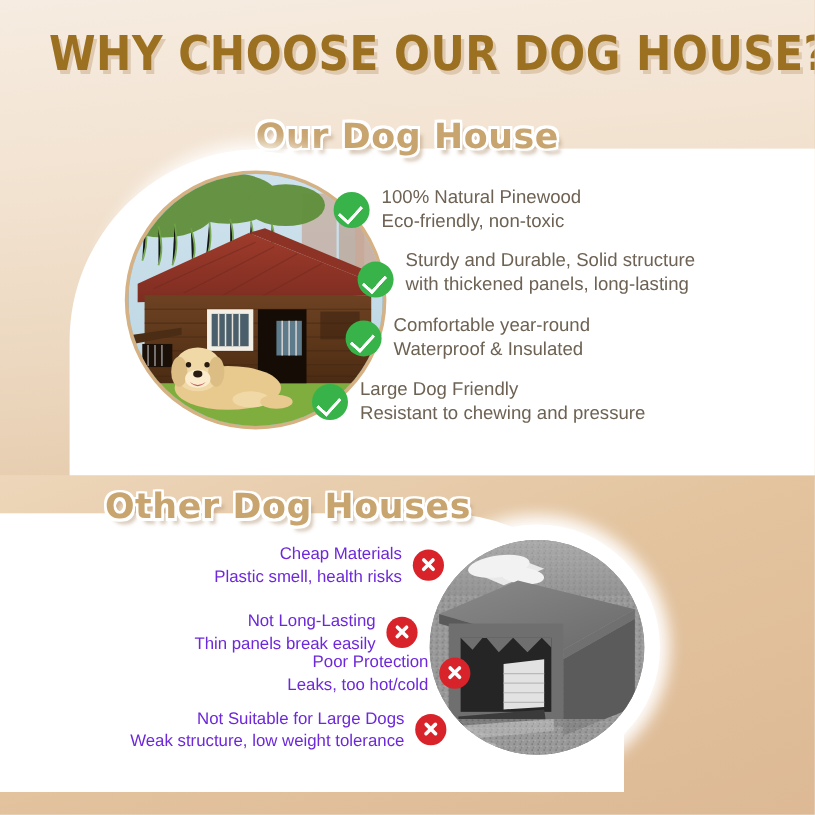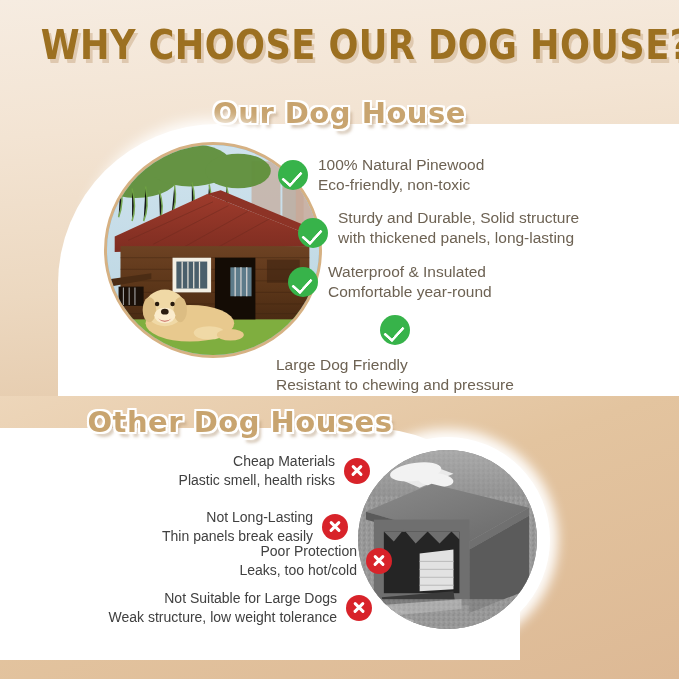--- a/index.html
+++ b/index.html
@@ -151,21 +151,21 @@
   .neg-row{
     position:absolute;
     display:flex;
     align-items:center;
     gap:9px;
     justify-content:flex-end;
   }
   .neg-text{
     font-size:14px;
     line-height:19px;
-    color:#404040;
+    color:#6d28d9;
     text-align:right;
     white-space:nowrap;
   }
   .xmk{
     flex:0 0 auto;
     width:26px;height:26px;border-radius:50%;
     background:#d8232a;
     position:relative;
   }
   .xmk::before,.xmk::after{
@@ -315,26 +315,26 @@
     <div class="chk"></div>
     <div class="pos-text">
       <div>Sturdy and Durable,  Solid structure</div>
       <div>with thickened panels, long-lasting</div>
     </div>
   </div>
 
   <div class="pos-row" style="left:288px;top:262px;">
     <div class="chk"></div>
     <div class="pos-text">
+      <div>Comfortable year-round</div>
       <div>Waterproof &amp; Insulated</div>
-      <div>Comfortable year-round</div>
-    </div>
-  </div>
-
-  <div class="pos-row" style="left:276px;top:315px;flex-direction:column;">
+    </div>
+  </div>
+
+  <div class="pos-row" style="left:260px;top:315px;">
     <div class="chk"></div>
     <div class="pos-text">
       <div>Large Dog Friendly</div>
       <div>Resistant to chewing and pressure</div>
     </div>
   </div>
 
   <div class="sec-head" id="head-other">Other Dog Houses</div>
 
   <div class="photo-circle">

